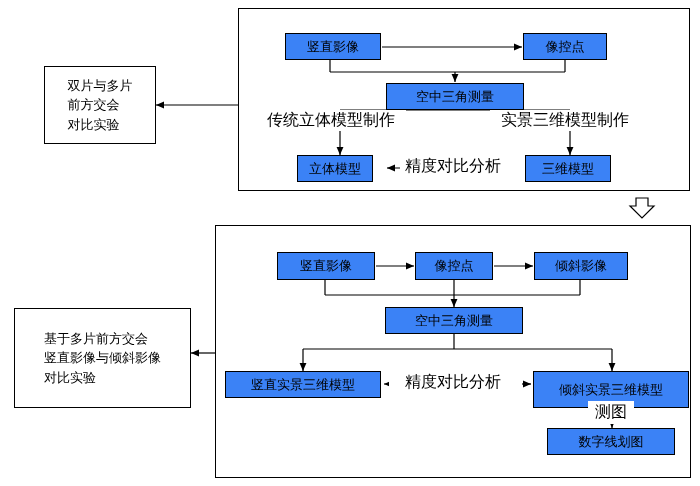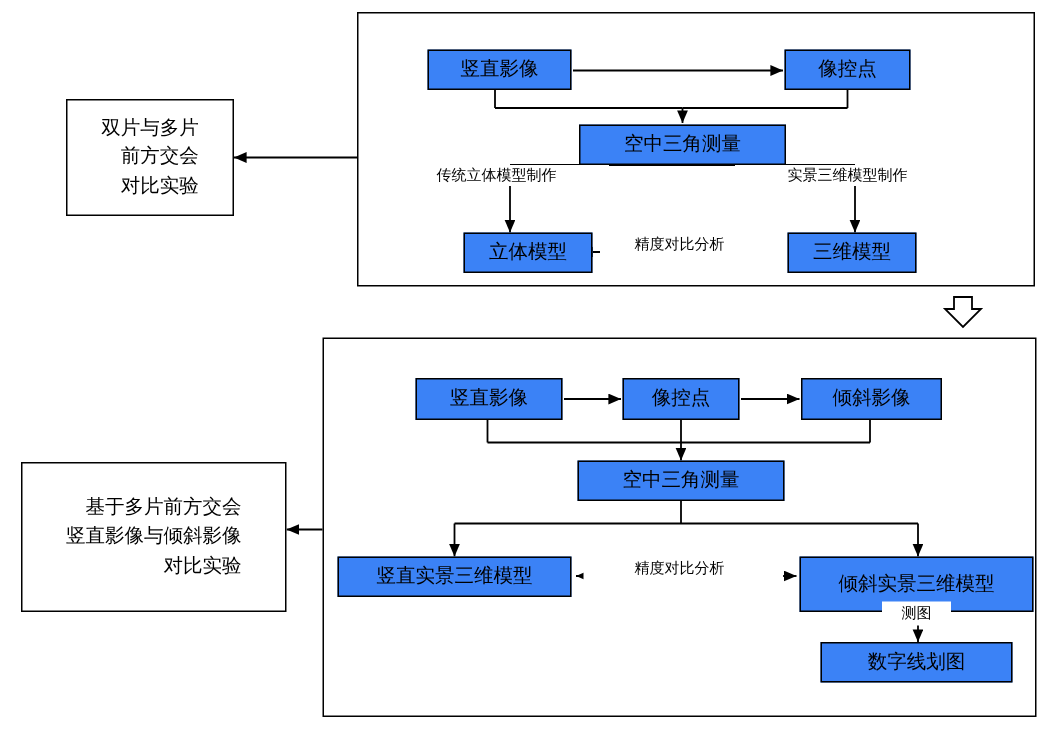--- a/index.html
+++ b/index.html
@@ -37,35 +37,35 @@
   }
   .group {
     position: absolute;
     border: 1px solid #000;
     background: transparent;
     box-sizing: border-box;
     z-index: 1;
   }
   .label {
     position: absolute;
-    font-size: 10px;
+    font-size: 16px;
     background: #ffffff;
     z-index: 4;
     white-space: nowrap;
     text-align: center;
   }
   .side-box {
     position: absolute;
     border: 1px solid #000;
     background: #ffffff;
     box-sizing: border-box;
     display: flex;
     align-items: center;
     justify-content: center;
-    text-align: right;
+    text-align: left;
     font-size: 13px;
     line-height: 1.5;
     white-space: pre-line;
     z-index: 3;
   }
   svg.lines {
     position: absolute;
     left: 0; top: 0;
     width: 700px;
     height: 486px;
@@ -140,21 +140,21 @@
   <div class="side-box" style="left:14px; top:308px; width:177px; height:100px; font-size:13px;">基于多片前方交会
 竖直影像与倾斜影像
 对比实验</div>
 
   <div class="box" style="left:285px; top:33px; width:96px; height:27px;">竖直影像</div>
 
   <div class="box" style="left:523px; top:33px; width:84px; height:27px;">像控点</div>
 
   <div class="box" style="left:386px; top:83px; width:138px; height:27px;">空中三角测量</div>
 
-  <div class="box" style="left:309px; top:155px; width:86px; height:27px;">立体模型</div>
+  <div class="box" style="left:297px; top:155px; width:76px; height:27px;">立体模型</div>
 
   <div class="box" style="left:525px; top:155px; width:86px; height:27px;">三维模型</div>
 
   <div class="label" style="left:256px; top:110px; width:150px;">传统立体模型制作</div>
 
   <div class="label" style="left:490px; top:110px; width:150px;text-align:center;">实景三维模型制作</div>
 
   <div class="label" style="left:400px; top:154px; width:106px; padding:2px 0;">精度对比分析</div>
 
   <div class="box" style="left:277px; top:252px; width:98px; height:28px;">竖直影像</div>

